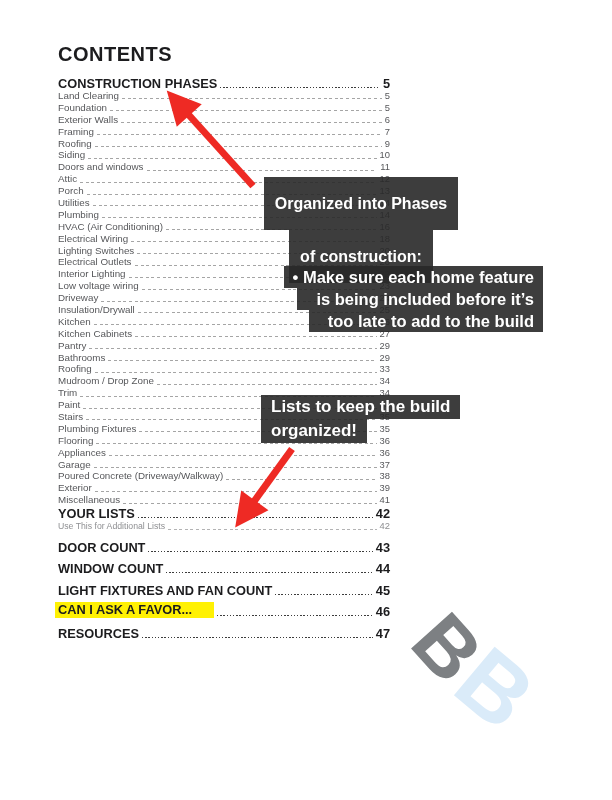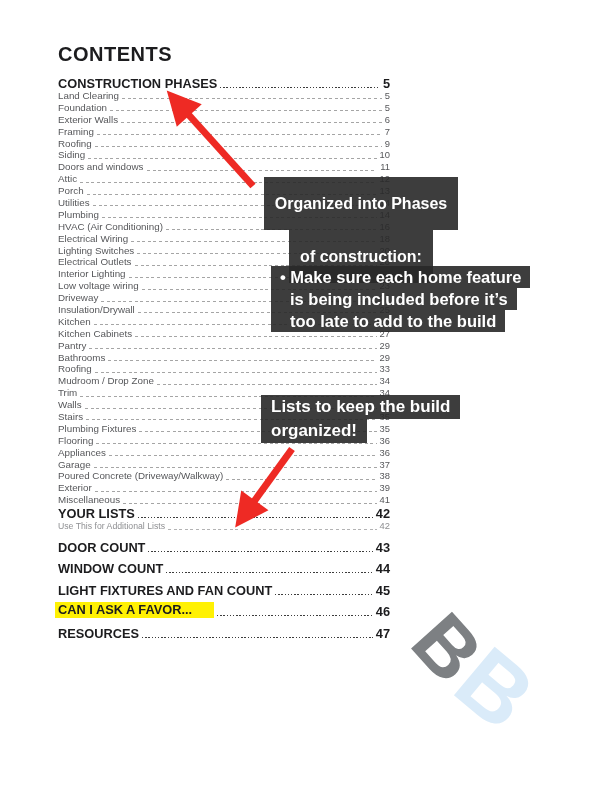--- a/index.html
+++ b/index.html
@@ -45,21 +45,21 @@
 
   
   .note{position:absolute;z-index:4;}
   .note .ln{display:block;}
   .note .ln span{
     display:inline-block;background:rgba(40,40,40,0.9);color:#ffffff;
     font-weight:bold;
   }
   .note1{left:230px;top:177px;width:262px;text-align:center;}
   .note1 .ln span{font-size:16px;line-height:25px;padding:14px 11px;}
-  .note2{left:251px;top:266px;width:272px;text-align:left;padding-left:20px;}
+  .note2{left:251px;top:266px;width:272px;text-align:right;padding-left:20px;}
   .note2 .ln span{font-size:16.5px;line-height:16px;padding:3px 9px;}
   .note2 .ln.indent span{padding-left:19px;}
   .note3{left:261px;top:395px;width:208px;}
   .note3 .ln span{font-size:17px;line-height:18px;padding:3px 10px;}
 
   
   svg.arrows{position:absolute;left:0;top:0;z-index:3;pointer-events:none;}
 
   
   .logo{position:absolute;left:400px;top:590px;width:200px;height:190px;z-index:0;}
@@ -209,21 +209,21 @@
           <span class="lbl">Mudroom / Drop Zone</span>
           <span class="leader"></span>
           <span class="pg">34</span>
         </div>
         <div class="toc-row item">
           <span class="lbl">Trim</span>
           <span class="leader"></span>
           <span class="pg">34</span>
         </div>
         <div class="toc-row item">
-          <span class="lbl">Walls</span>
+          <span class="lbl">Paint</span>
           <span class="leader"></span>
           <span class="pg">34</span>
         </div>
         <div class="toc-row item">
           <span class="lbl">Stairs</span>
           <span class="leader"></span>
           <span class="pg">35</span>
         </div>
         <div class="toc-row item">
           <span class="lbl">Plumbing Fixtures</span>

